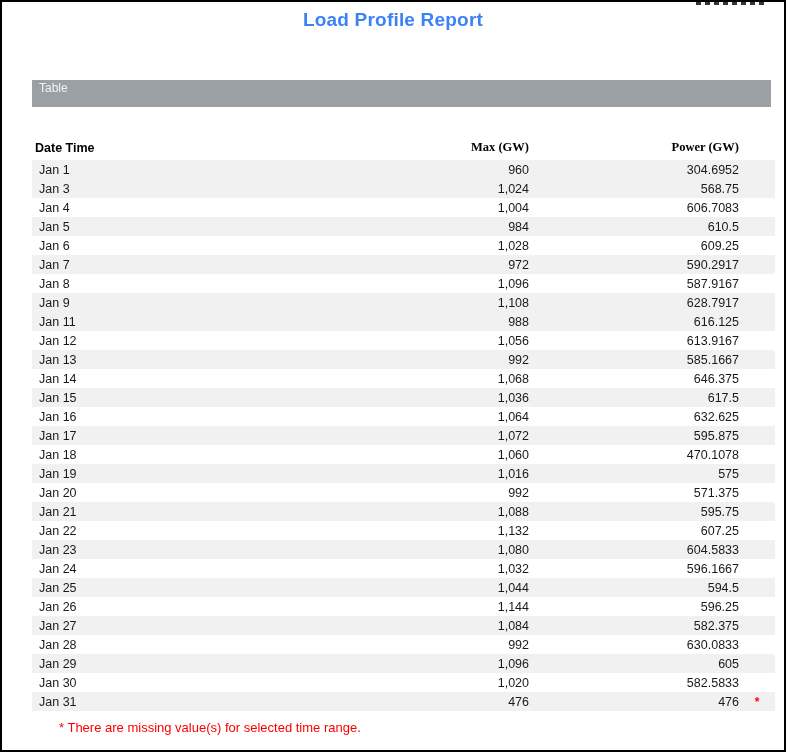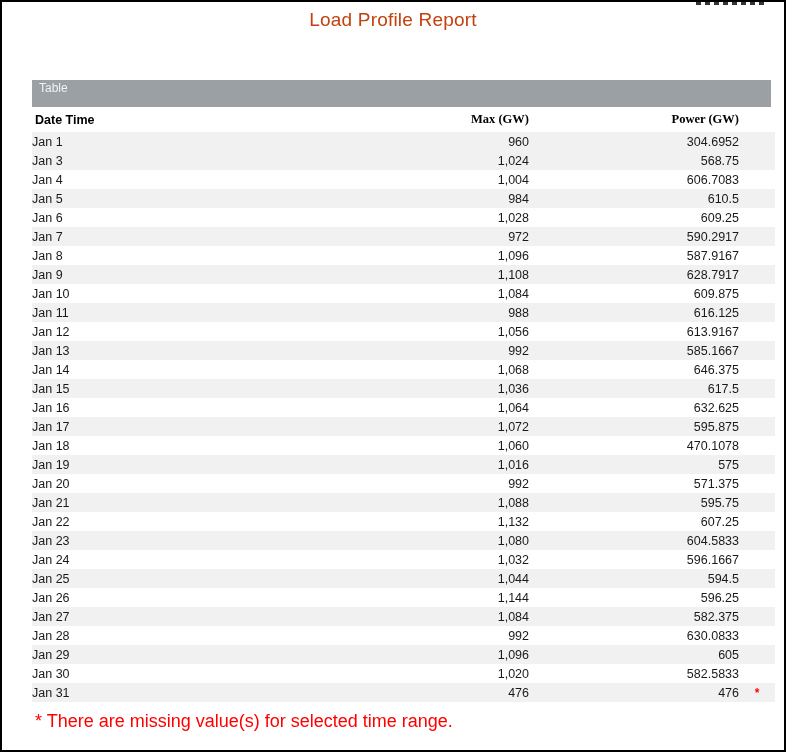--- a/index.html
+++ b/index.html
@@ -28,22 +28,22 @@
     background:
       repeating-linear-gradient(90deg,
         #111 0px, #111 5px,
         transparent 5px, transparent 9px);
     opacity: 0.85;
   }
   .report-title {
     margin-top: 7px;
     text-align: center;
     font-size: 19px;
-    font-weight: normal;
-    color: #c2410c;
+    font-weight: bold;
+    color: #3b82f6;
     letter-spacing: 0.2px;
   }
   .content {
     position: absolute;
     top: 78px;
     left: 30px;
     right: 13px;
   }
   .section-bar {
     height: 27px;
@@ -51,49 +51,51 @@
     color: #f2f2f2;
     font-size: 12px;
     line-height: 17px;
     padding-left: 7px;
   }
   table.report-table {
     width: 100%;
     border-collapse: collapse;
     table-layout: fixed;
     font-size: 12.5px;
+    margin-top: 28px;
   }
   table.report-table col.c-date  { width: 300px; }
   table.report-table col.c-max   { width: 197px; }
   table.report-table col.c-power { width: 210px; }
   table.report-table col.c-flag  { width: 36px; }
   thead th {
     height: 25px;
     font-weight: bold;
     color: #000000;
     vertical-align: middle;
     white-space: nowrap;
   }
   th.col-date { text-align: left; padding-left: 3px; }
   th.col-num  { text-align: right; padding-right: 0; font-family: Liberation Serif, serif; }
   tbody td {
     height: 19px;
     vertical-align: middle;
     white-space: nowrap;
     color: #1a1a1a;
   }
-  td.cell-date  { text-align: left;  padding-left: 0; }
+  td.cell-date  { text-align: left;  padding-left: 7px; }
   td.cell-num   { text-align: right; padding-right: 0; }
   td.cell-flag  { text-align: center; color: #ff0000; font-weight: bold; font-size: 12px; }
   tr.shaded { background: #f1f1f1; }
   .footnote {
     margin-top: 9px;
     padding-left: 3px;
     color: #ff0000;
-    font-size: 18px;
+    font-size: 13px;
+    margin-left: 24px;
   }
 </style>
 </head>
 <body>
 
 <div class="frame">
 
   <div class="clipped-fragment"></div>
 
   <h1 class="report-title">Load Profile Report</h1>
@@ -161,26 +163,20 @@
     <td class="cell-num">1,096</td>
     <td class="cell-num">587.9167</td>
     <td class="cell-flag"></td>
   </tr>
           <tr class="shaded">
     <td class="cell-date">Jan 9</td>
     <td class="cell-num">1,108</td>
     <td class="cell-num">628.7917</td>
     <td class="cell-flag"></td>
   </tr>
-          <tr>
-    <td class="cell-date">Jan 10</td>
-    <td class="cell-num">1,084</td>
-    <td class="cell-num">609.875</td>
-    <td class="cell-flag"></td>
-  </tr>
           <tr class="shaded">
     <td class="cell-date">Jan 11</td>
     <td class="cell-num">988</td>
     <td class="cell-num">616.125</td>
     <td class="cell-flag"></td>
   </tr>
           <tr>
     <td class="cell-date">Jan 12</td>
     <td class="cell-num">1,056</td>
     <td class="cell-num">613.9167</td>

